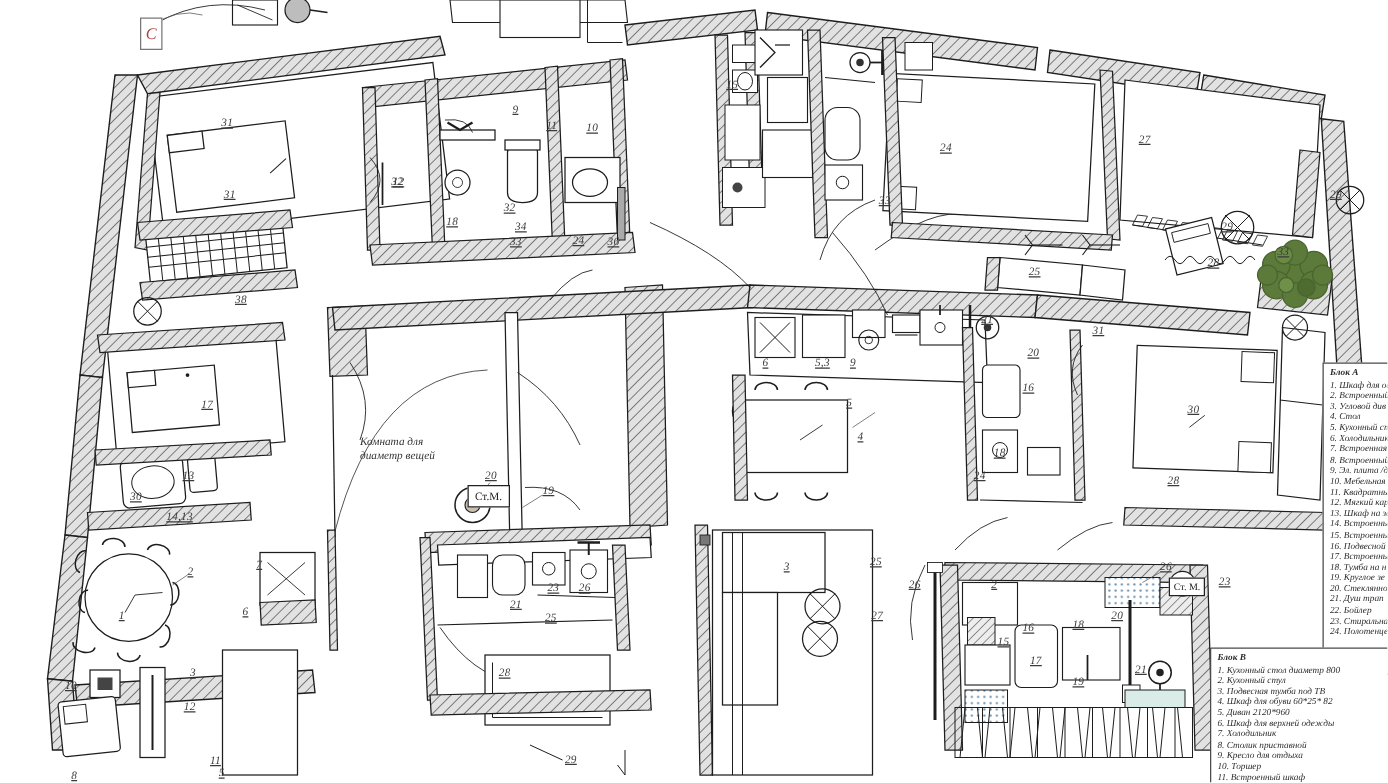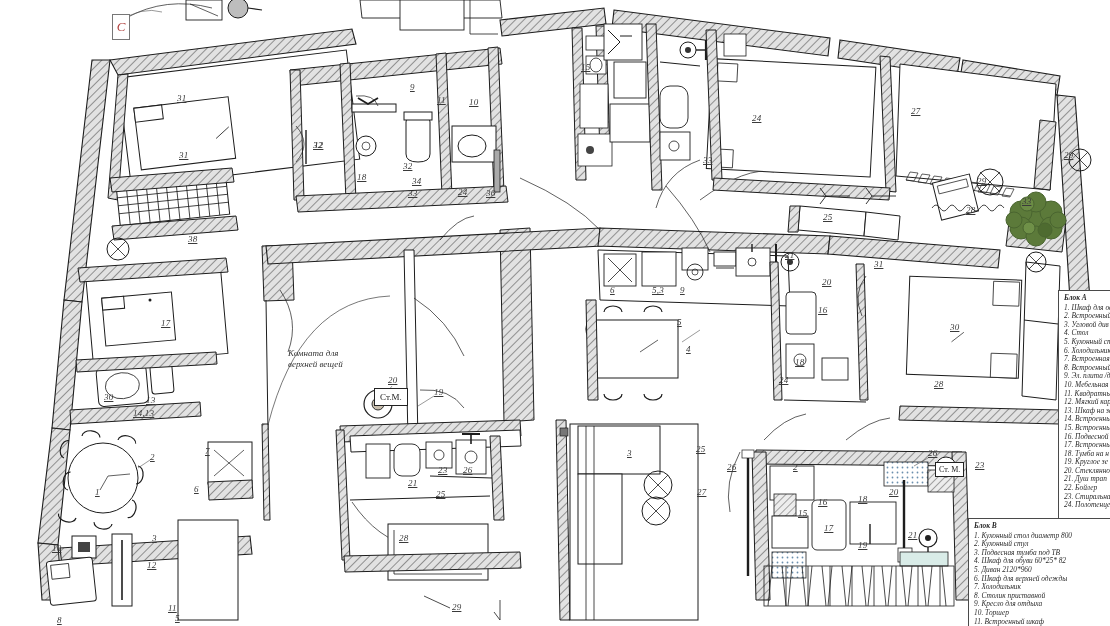--- a/index.html
+++ b/index.html
@@ -436,21 +436,21 @@
       <circle cx="9" cy="30" r="8"></circle>
         <circle cx="53" cy="30" r="8"></circle>
       <circle cx="22" cy="14" r="7" fill="#6b8b45"></circle>
       <circle cx="40" cy="40" r="7" fill="#4e6b30"></circle>
       <circle cx="24" cy="38" r="6" fill="#6f9048"></circle>
     </g>
   </svg>
 
   <div class="roomname" style="left:288px;top:348px;">
     <span>Комната для</span><br>
-    <span>верхней вещей</span>
+    <span>диаметр вещей</span>
   </div>
   <div class="boxlab" style="left:374px;top:388px;">Ст.М.</div>
   <div class="boxlab" style="left:935px;top:462px;font-size:8px;padding:2px 3px;">Ст. М.</div>
 
   <div id="numbers">
       <div class="lbl u" style="left: 95px; top: 487px;">1</div>
       <div class="lbl u" style="left: 150px; top: 452px;">2</div>
       <div class="lbl u" style="left: 152px; top: 533px;">3</div>
       <div class="lbl u" style="left: 627px; top: 448px;">3</div>
       <div class="lbl u" style="left: 686px; top: 344px;">4</div>
@@ -461,21 +461,21 @@
       <div class="lbl u" style="left: 205px; top: 446px;">7</div>
       <div class="lbl u" style="left: 652px; top: 285px;">5,3</div>
       <div class="lbl u" style="left: 57px; top: 615px;">8</div>
       <div class="lbl u" style="left: 410px; top: 82px;">9</div>
       <div class="lbl u" style="left: 680px; top: 285px;">9</div>
       <div class="lbl u" style="left: 52px; top: 543px;">10</div>
       <div class="lbl u" style="left: 469px; top: 97px;">10</div>
       <div class="lbl u" style="left: 437px; top: 95px;">11</div>
       <div class="lbl u" style="left: 168px; top: 603px;">11</div>
       <div class="lbl u" style="left: 147px; top: 560px;">12</div>
-      <div class="lbl u" style="left: 146px; top: 375px; margin-top: 20px;">13</div>
+      <div class="lbl u" style="left: 146px; top: 375px;">13</div>
       <div class="lbl u" style="left: 793px; top: 462px;">2</div>
       <div class="lbl u" style="left: 133px; top: 408px;">14,13</div>
       <div class="lbl u" style="left: 798px; top: 508px;">15</div>
       <div class="lbl u" style="left: 581px; top: 62px;">15</div>
       <div class="lbl u" style="left: 818px; top: 305px;">16</div>
       <div class="lbl u" style="left: 818px; top: 497px;">16</div>
       <div class="lbl u" style="left: 161px; top: 318px;">17</div>
       <div class="lbl u" style="left: 824px; top: 523px;">17</div>
       <div class="lbl u" style="left: 795px; top: 357px;">18</div>
       <div class="lbl u" style="left: 858px; top: 494px;">18</div>

